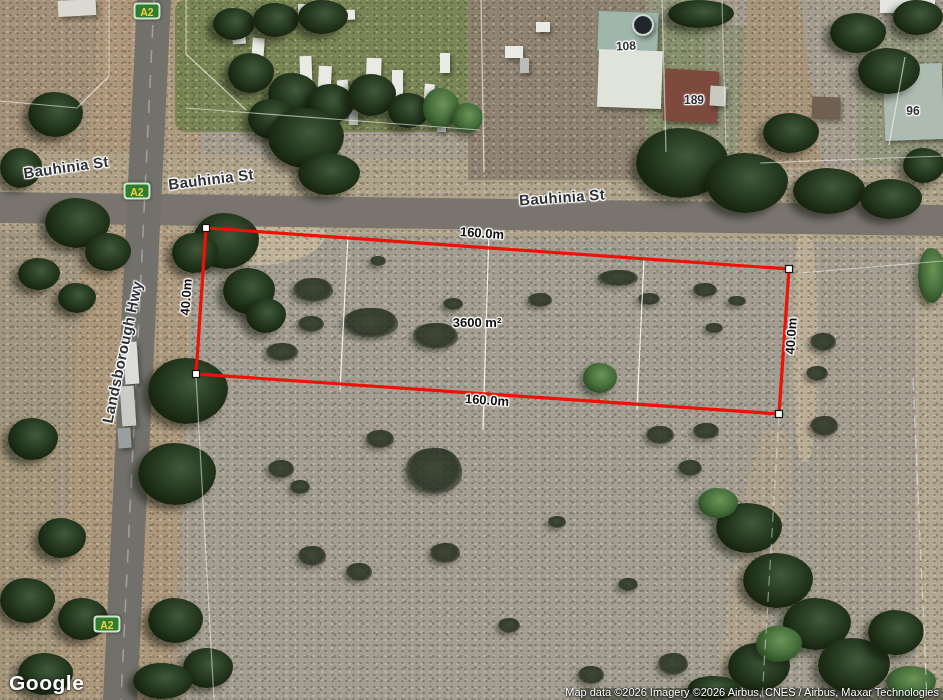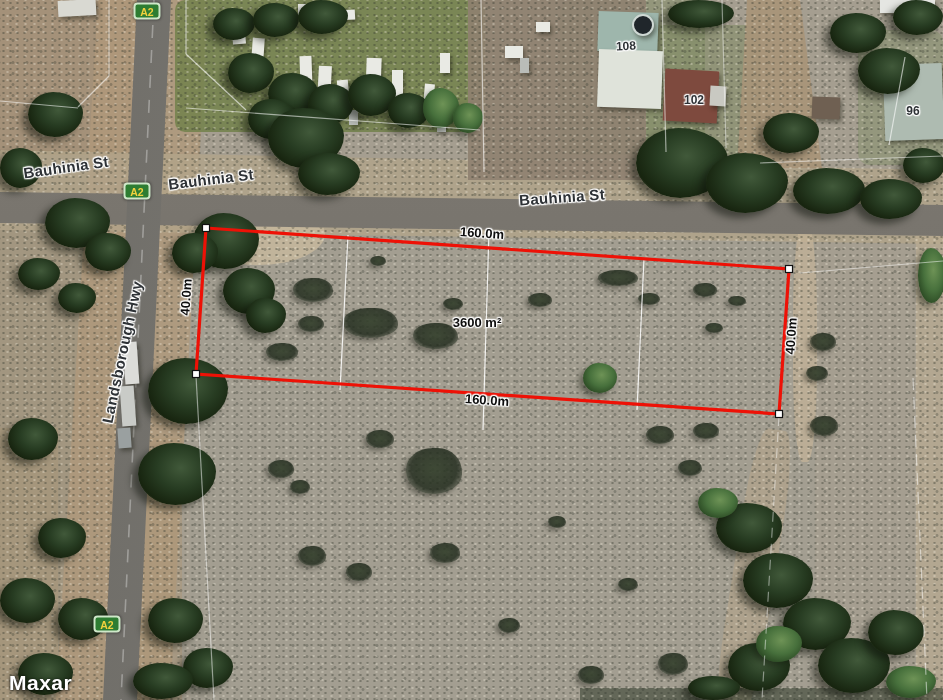--- a/index.html
+++ b/index.html
@@ -229,21 +229,22 @@
   <div class="lbl road-lbl" style="left:562px;top:197px;transform:translate(-50%,-50%) rotate(-4deg);">Bauhinia St</div>
   <div class="lbl road-lbl" style="left:122px;top:352px;transform:translate(-50%,-50%) rotate(-78deg);">Landsborough Hwy</div>
 
   <div class="lbl measure" style="left:482px;top:233px;transform:translate(-50%,-50%) rotate(4deg);">160.0m</div>
   <div class="lbl measure" style="left:487px;top:400px;transform:translate(-50%,-50%) rotate(4deg);">160.0m</div>
   <div class="lbl measure" style="left:186px;top:297px;transform:translate(-50%,-50%) rotate(-86deg);">40.0m</div>
   <div class="lbl measure" style="left:791px;top:336px;transform:translate(-50%,-50%) rotate(-86deg);">40.0m</div>
   <div class="lbl measure" style="left:477px;top:322px;transform:translate(-50%,-50%);">3600 m²</div>
 
   <div class="lbl house-no" style="left:626px;top:46px;transform:translate(-50%,-50%) rotate(-3deg);">108</div>
-  <div class="lbl house-no" style="left:694px;top:100px;transform:translate(-50%,-50%);">102</div>
+  <div class="lbl house-no" style="left:694px;top:100px;transform:translate(-50%,-50%);">189</div>
   <div class="lbl house-no" style="left:913px;top:111px;transform:translate(-50%,-50%);">96</div>
 
   <div class="badge" style="left:147px;top:11px;">A2</div>
   <div class="badge" style="left:137px;top:191px;">A2</div>
   <div class="badge" style="left:107px;top:624px;">A2</div>
 
-  <div id="google-logo">Maxar</div>
+  <div id="google-logo">Google</div>
+  <div id="attribution">Map data ©2026 Imagery ©2026 Airbus, CNES / Airbus, Maxar Technologies</div>
 </div>
 
 </body></html>

